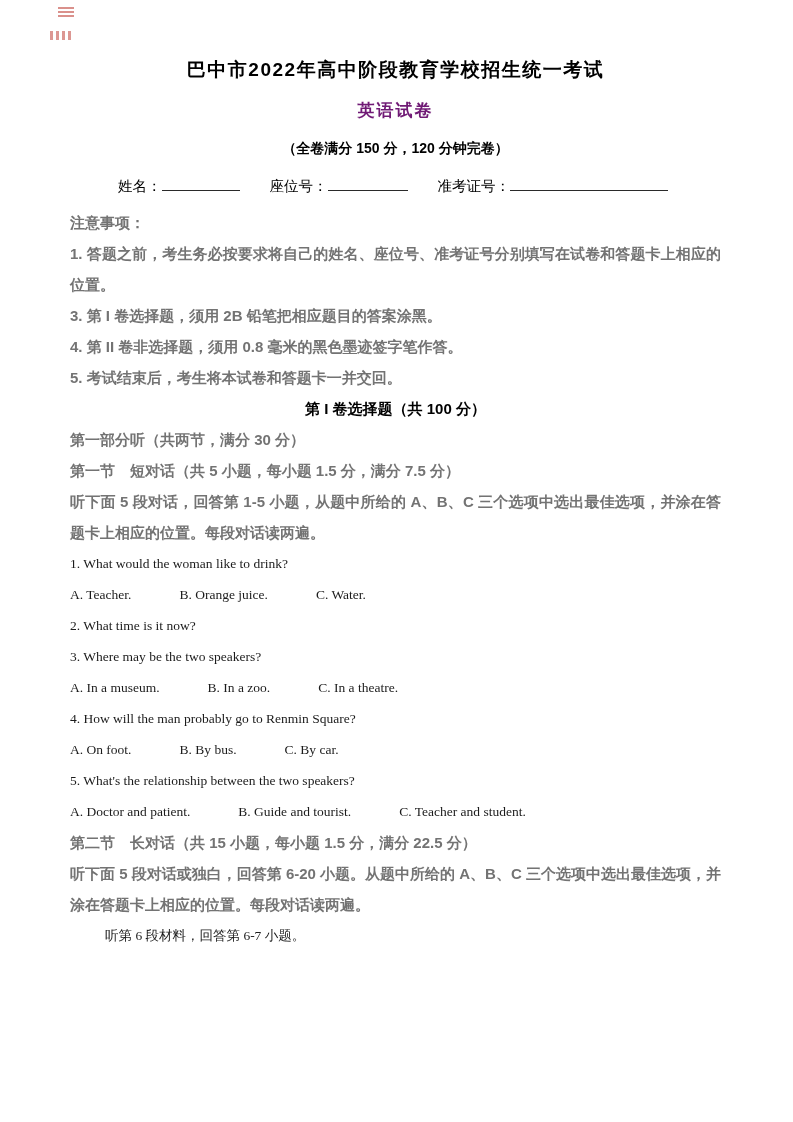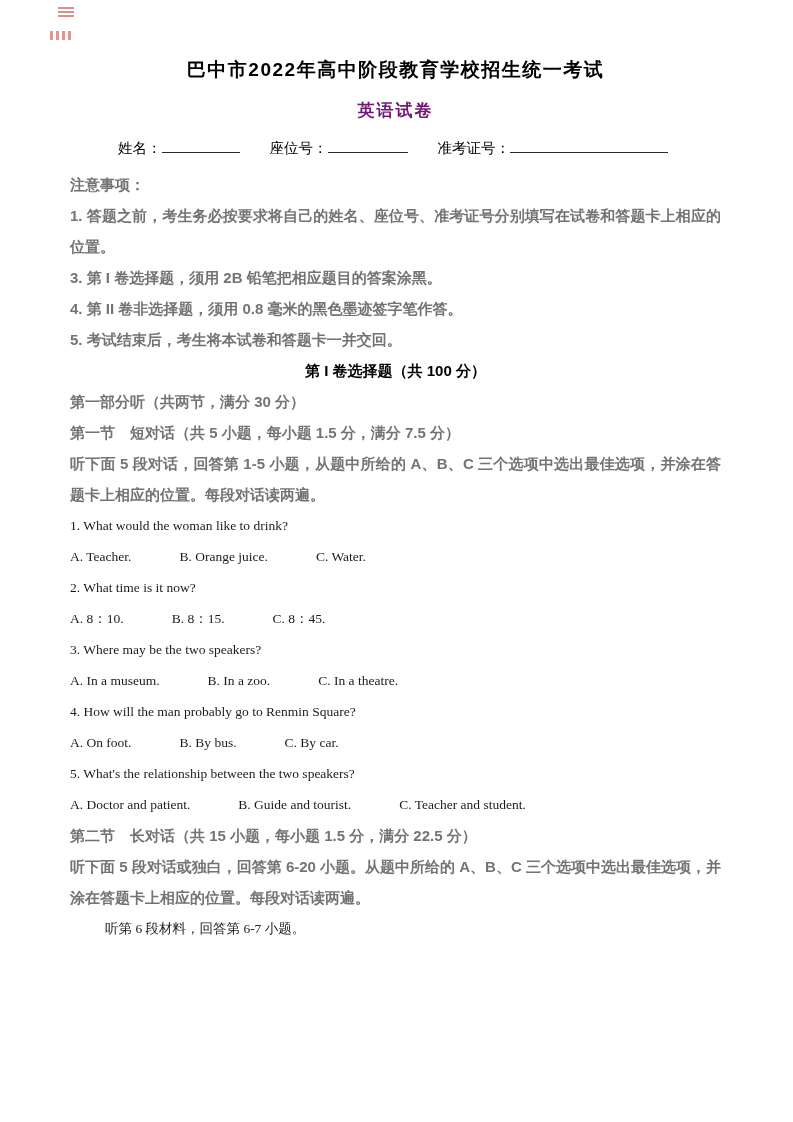--- a/index.html
+++ b/index.html
@@ -131,20 +131,21 @@
 
 <div class="page">
 
   <div class="stamp stamp-1"></div>
   <div class="stamp stamp-2"></div>
 
   <div class="page-content">
 
     <div class="doc-title cn">巴中市2022年高中阶段教育学校招生统一考试</div>
     <div class="doc-subtitle cn">英语试卷</div>
+    <div class="score-note cn">（全卷满分 150 分，120 分钟完卷）</div>
 
     <div class="student-line cn">
       <span class="label">姓名：</span><span class="blank blank-name"></span><span class="label">座位号：</span><span class="blank blank-seat"></span><span class="label">准考证号：</span><span class="blank blank-ticket"></span>
     </div>
 
     <div class="bold-cn notice-title cn">注意事项：</div>
     <p class="bold-cn cn">1. 答题之前，考生务必按要求将自己的姓名、座位号、准考证号分别填写在试卷和答题卡上相应的位置。</p>
     <p class="bold-cn cn">3. 第 I 卷选择题，须用 2B 铅笔把相应题目的答案涂黑。</p>
     <p class="bold-cn cn">4. 第 II 卷非选择题，须用 0.8 毫米的黑色墨迹签字笔作答。</p>
     <p class="bold-cn cn">5. 考试结束后，考生将本试卷和答题卡一并交回。</p>
@@ -156,23 +157,20 @@
 
     <div class="q-block">
       <p class="q-text">1. What would the woman like to drink?</p>
       <p class="q-options">
         <span>A. Teacher.</span><span>B. Orange juice.</span><span>C. Water.</span>
       </p>
     </div>
 
     <div class="q-block">
       <p class="q-text">2. What time is it now?</p>
-      <p class="q-options">
-        <span>A. 8：10.</span><span>B. 8：15.</span><span>C. 8：45.</span>
-      </p>
     </div>
 
     <div class="q-block">
       <p class="q-text">3. Where may be the two speakers?</p>
       <p class="q-options">
         <span>A. In a museum.</span><span>B. In a zoo.</span><span>C. In a theatre.</span>
       </p>
     </div>
 
     <div class="q-block">

